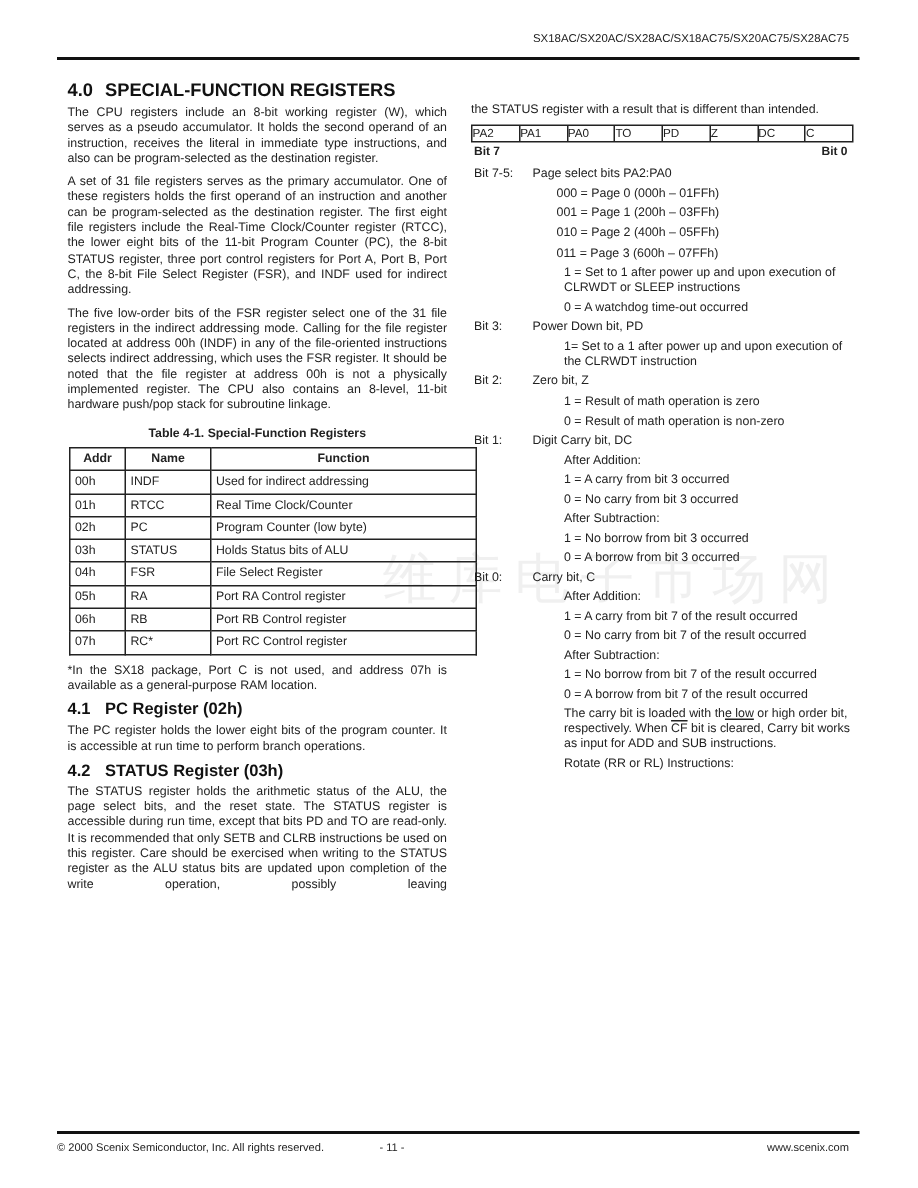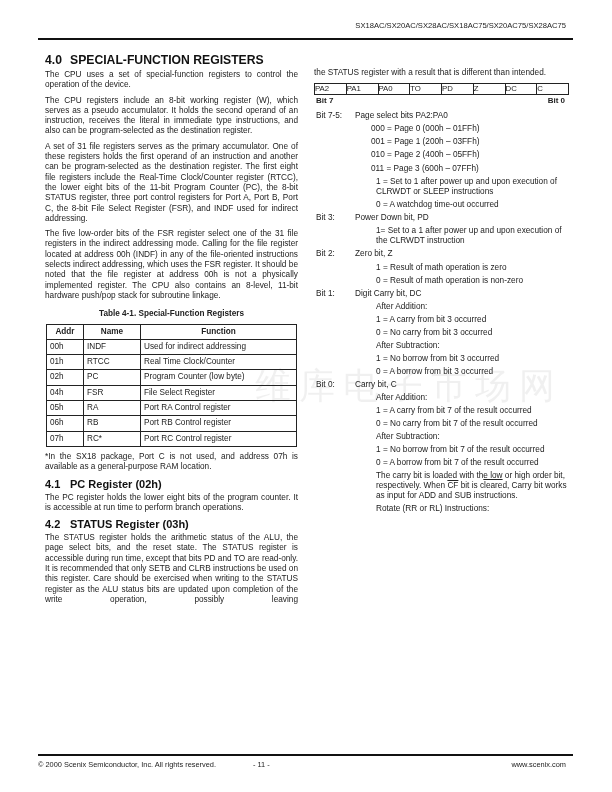--- a/index.html
+++ b/index.html
@@ -8,21 +8,21 @@
   .hdr-title { position: absolute; top: 21px; right: 46px; font-size: 7.6px; color: #222; }
   .hdr-rule { position: absolute; top: 38px; left: 38px; width: 535px; height: 2px; background: #111; }
   .col { position: absolute; font-size: 8.25px; line-height: 10.3px; text-align: justify; }
   .col-left { left: 45px; width: 253px; top: 53px; }
   .col-right { left: 314px; width: 253px; top: 68px; }
   h1 { font-size: 12.2px; font-weight: bold; margin: 0 0 3px 0; line-height: 14px; color: #111; }
   h2 { font-size: 11px; font-weight: bold; margin: 5px 0 2px 0; line-height: 13px; color: #111; }
   h1 .num, h2 .num { display: inline-block; width: 25px; }
   p { margin: 0 0 5px 0; }
   .tcap { text-align: center; font-weight: bold; font-size: 8.2px; margin: 8px 0 4px 0; }
-  table.sfr { border-collapse: collapse; width: 251px; font-size: 8.2px; margin-left: 1px; }
+  table.sfr { border-collapse: collapse; width: 272px; font-size: 8.2px; margin-left: 1px; }
   table.sfr th, table.sfr td { border: 1px solid #222; padding: 1px 3px; height: 12.3px; text-align: left; }
   table.sfr th { font-weight: bold; text-align: center; }
   table.sfr .c1 { width: 30px; } table.sfr .c2 { width: 50px; }
   .foot-note { margin-top: 5px; }
   .bitrow { display: flex; border: 1px solid #222; width: 253px; font-size: 7.8px; }
   .bitrow div { flex: 1; border-right: 1px solid #222; line-height: 10px; }
   .bitrow div:last-child { border-right: none; }
   .bitends { display: flex; justify-content: space-between; font-weight: bold; font-size: 8px; margin: 1px 2px 4px 2px; gap: 36px; }
   .bitsec { text-align: left; }
   .bitsec .lbl { display: inline-block; width: 39px; padding-left: 2px; }
@@ -40,21 +40,20 @@
 </head>
 <body>
 
 <div class="hdr-title">SX18AC/SX20AC/SX28AC/SX18AC75/SX20AC75/SX28AC75</div>
 <div class="hdr-rule"></div>
 
 <div class="watermark">维库电子市场网</div>
 
 <div class="col col-left">
   <h1><span class="num">4.0</span><span>SPECIAL-FUNCTION REGISTERS</span></h1>
-  <p>The CPU uses a set of special-function registers to control the operation of the device.</p>
   <p>The CPU registers include an 8-bit working register (W), which serves as a pseudo accumulator. It holds the second operand of an instruction, receives the literal in immediate type instructions, and also can be program-selected as the destination register.</p>
   <p>A set of 31 file registers serves as the primary accumulator. One of these registers holds the first operand of an instruction and another can be program-selected as the destination register. The first eight file registers include the Real-Time Clock/Counter register (RTCC), the lower eight bits of the 11-bit Program Counter (PC), the 8-bit STATUS register, three port control registers for Port A, Port B, Port C, the 8-bit File Select Register (FSR), and INDF used for indirect addressing.</p>
   <p>The five low-order bits of the FSR register select one of the 31 file registers in the indirect addressing mode. Calling for the file register located at address 00h (INDF) in any of the file-oriented instructions selects indirect addressing, which uses the FSR register. It should be noted that the file register at address 00h is not a physically implemented register. The CPU also contains an 8-level, 11-bit hardware push/pop stack for subroutine linkage.</p>
 
   <div class="tcap">Table 4-1.  Special-Function Registers</div>
   <table class="sfr">
     <thead>
       <tr>
         <th class="c1">Addr</th>
         <th class="c2">Name</th>
@@ -69,20 +68,25 @@
         </tr>
       <tr>
           <td>01h</td>
           <td>RTCC</td>
           <td>Real Time Clock/Counter</td>
         </tr>
       <tr>
           <td>02h</td>
           <td>PC</td>
           <td>Program Counter (low byte)</td>
+        </tr>
+      <tr>
+          <td>03h</td>
+          <td>STATUS</td>
+          <td>Holds Status bits of ALU</td>
         </tr>
       <tr>
           <td>04h</td>
           <td>FSR</td>
           <td>File Select Register</td>
         </tr>
       <tr>
           <td>05h</td>
           <td>RA</td>
           <td>Port RA Control register</td>

